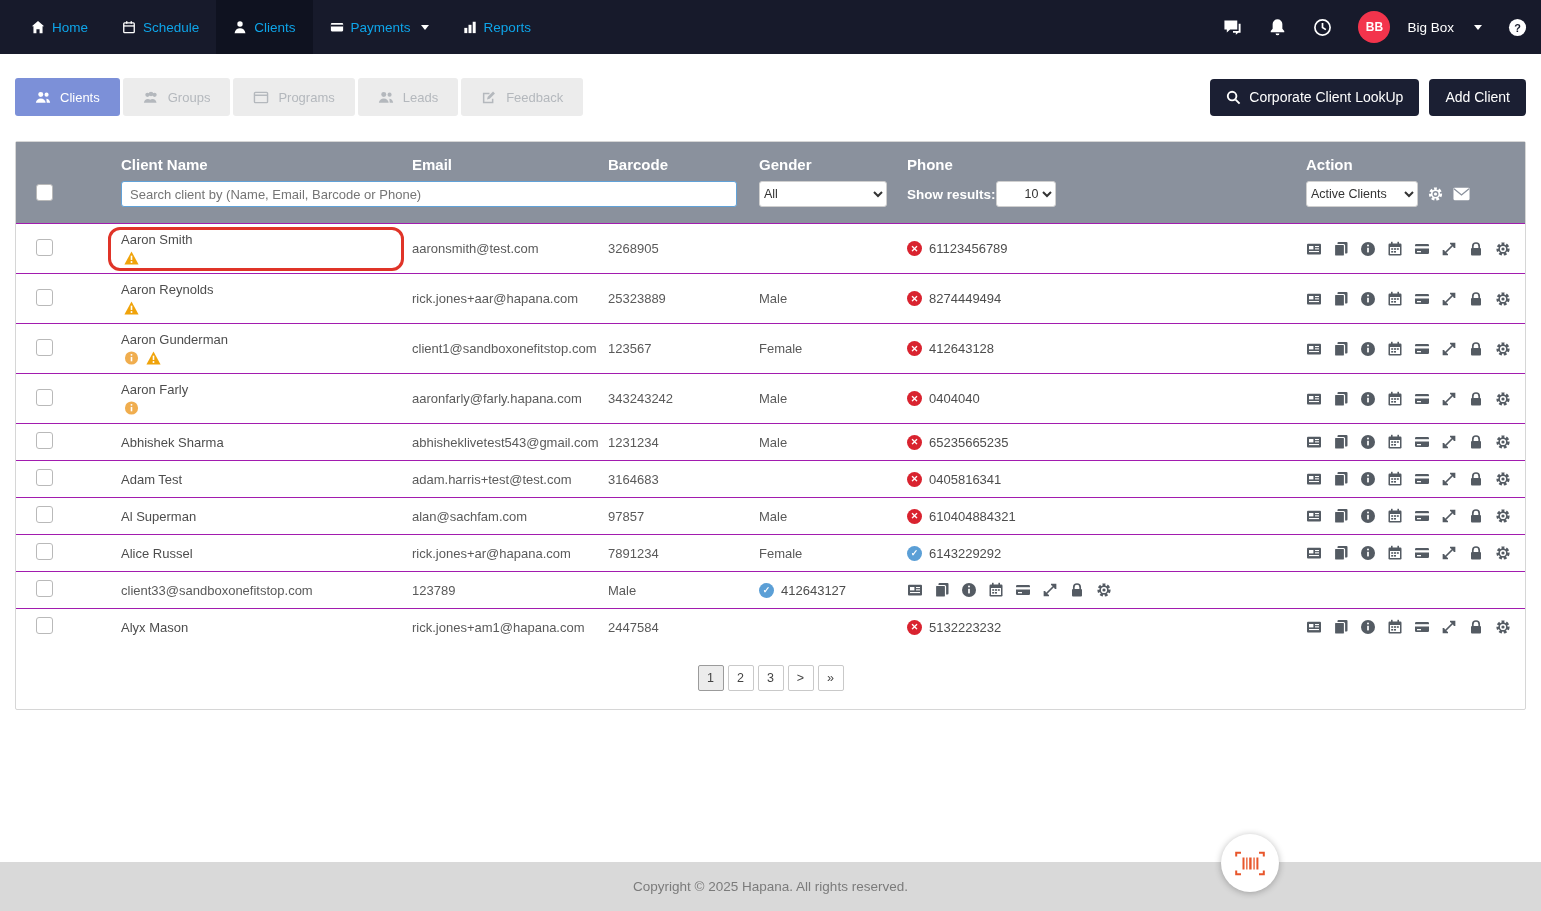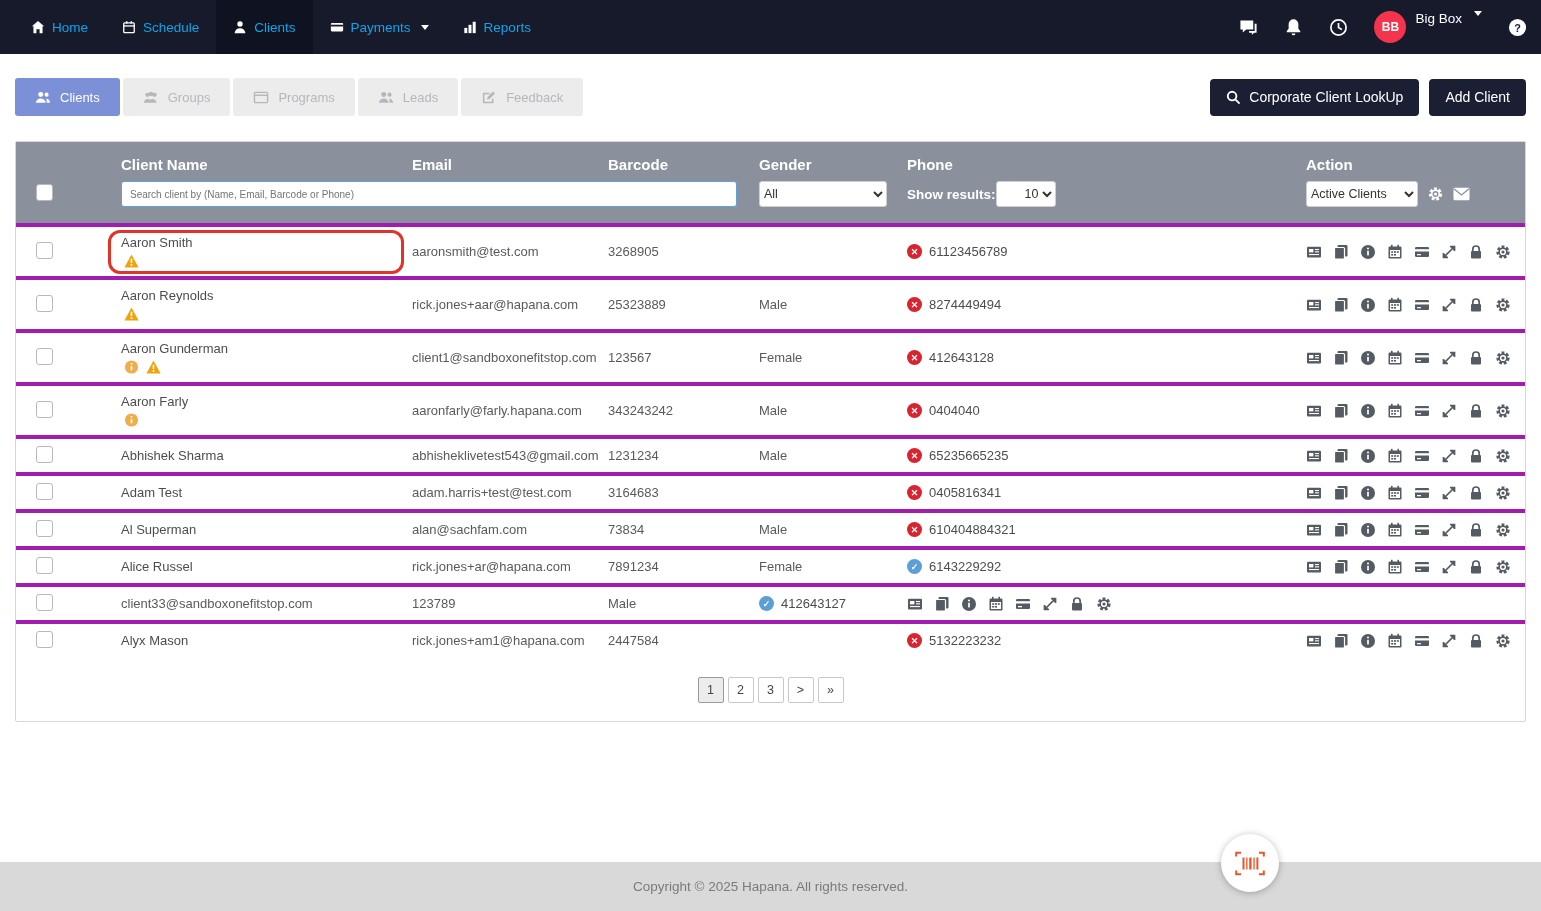--- a/index.html
+++ b/index.html
@@ -31,21 +31,21 @@
   .nav-item svg, .nav-icon svg { fill: #fff; color: #fff; }
   .nav-item svg { width: 14px; height: 14px; }
   .caret {
     width: 0; height: 0; display: inline-block;
     border-left: 4px solid transparent; border-right: 4px solid transparent;
     border-top: 5px solid #fff; margin-left: 3px;
   }
   .nav-right { display: flex; align-items: center; gap: 26px; }
   .nav-icon { cursor: pointer; }
   .nav-icon svg { width: 19px; height: 19px; }
-  .account { display: flex; gap: 9px; color: #fff; font-size: 13.5px; cursor: pointer; }
+  .account { display: flex; align-items: center; gap: 17px; color: #fff; font-size: 13.5px; cursor: pointer; }
   .avatar {
     width: 32px; height: 32px; border-radius: 50%;
     background: var(--avatar-bg, #f3344c); color: #fff;
     font-size: 12px; font-weight: bold;
     display: flex; align-items: center; justify-content: center;
   }
 
   
   .tabbar {
     display: flex; justify-content: space-between; align-items: center;
@@ -89,37 +89,37 @@
   .cell-check { padding-left: 20px; }
   .checkbox {
     width: 17px; height: 17px; display: inline-block;
     background: #fff; border: 1px solid #b9b9b9; border-radius: 3px;
     cursor: pointer;
   }
   .search-input {
     grid-column: 2 / 5;
     height: 26px; margin-right: 22px;
     border: 1px solid #61a2d8; border-radius: 3px;
-    padding: 0 8px; font-size: 10px; font-family: inherit; color: #333;
+    padding: 0 8px; font-size: 13px; font-family: inherit; color: #333;
     outline: none;
   }
   .filters select {
     height: 26px; font-size: 12.5px; font-family: inherit;
     border: 1px solid #cfcfcf; border-radius: 3px; background: #fff; color: #333;
   }
   .gender-select { width: 128px; }
   .show-results { display: flex; align-items: center; gap: 0; font-weight: bold; font-size: 13.5px; }
   .results-select { width: 60px; padding-left: 24px; }
   .action-filter { display: flex; align-items: center; gap: 9px; }
   .status-select { width: 112px; font-size: 12px; }
   .filter-icon { cursor: pointer; }
   .filter-icon svg { width: 17px; height: 16px; fill: #fff; color: #fff; }
 
   
-  .row { border-top: 4px solid #a21caf; min-height: 37px; font-size: 13px; color: #5a5a5a; }
+  .row { border-top: 1px solid #a21caf; min-height: 37px; font-size: 13px; color: #5a5a5a; }
   .name-cell {
     align-self: stretch; position: relative;
     display: flex; flex-direction: column; justify-content: center;
     padding: 8px 0;
   }
   .name { color: #4d4d4d; cursor: pointer; }
   .flags { display: flex; gap: 7px; margin-top: 4px; margin-left: 3px; }
   .flag { cursor: pointer; }
   .flag svg { width: 15px; height: 14px; }
   .name-cell.highlighted::after {
@@ -949,21 +949,21 @@
 
   <div class="grid row">
     <div class="cell-check">
       <span class="checkbox"></span>
     </div>
     <div class="name-cell">
       <div class="name">Al Superman</div>
 
     </div>
     <div>alan@sachfam.com</div>
-    <div>73834</div>
+    <div>97857</div>
     <div>Male</div>
     <div class="phone-cell">
       <span class="status error">✕</span>
       <span>610404884321</span>
     </div>
     <div class="actions">
   <span class="aicon">
     <svg viewBox="0 0 16 16">
               <rect x="1" y="2.8" width="14" height="10.8" rx="1"></rect>
               <g fill="#fff">

